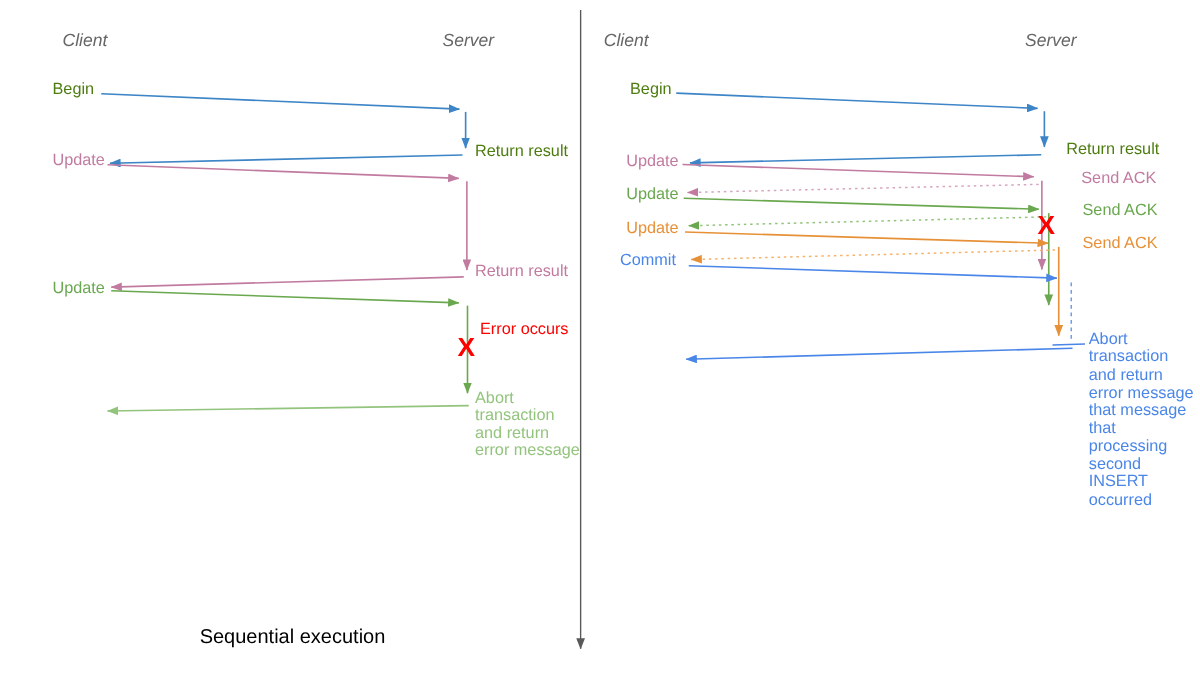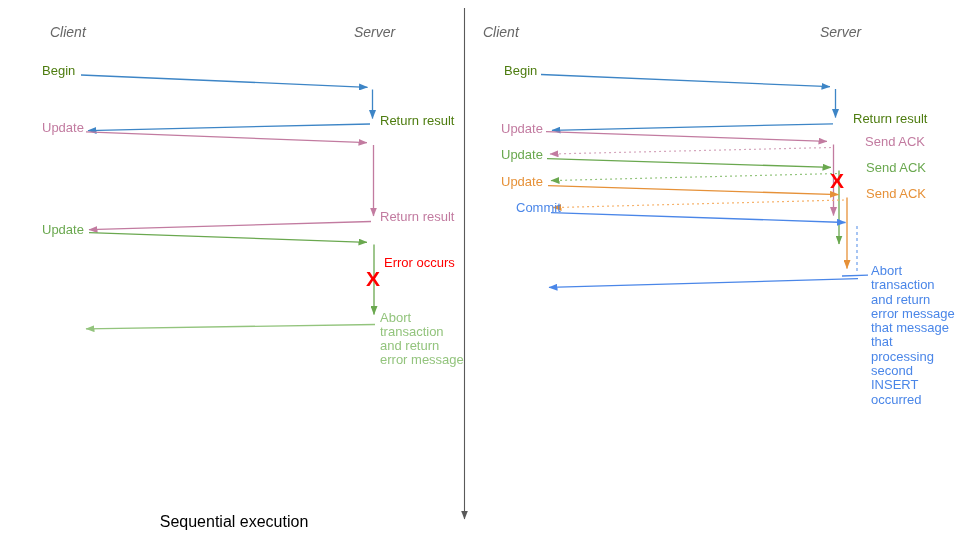--- a/index.html
+++ b/index.html
@@ -3,21 +3,21 @@
 <meta charset="utf-8">
 <style>
   html,body { margin:0; padding:0; background:#ffffff; }
   .canvas {
     position:relative; width:960px; height:540px; background:#ffffff;
     overflow:hidden; font-family:"Liberation Sans", sans-serif;
   }
   svg.layer { position:absolute; left:0; top:0; }
   .lbl { position:absolute; font-size:13px; line-height:14px; white-space:nowrap; }
   .hdr { font-size:14px; font-style:italic; color:#666666; }
-  .cap { font-size:16px; color:#000000; text-align:center; white-space:nowrap;margin-top:12px; }
+  .cap { font-size:16px; color:#000000; text-align:center; white-space:nowrap; }
   .xmark { font-size:21px; line-height:1; font-weight:bold; }
   .ablock { position:absolute; font-size:13px; white-space:nowrap; }
   .ablock-l { line-height:14px; }
   .ablock-r { line-height:14.3px; }
   .c-blue   { color:#4d7c0f; }
   .c-blue2  { color:#4a86e8; }
   .c-pink   { color:#c27ba0; }
   .c-green  { color:#6aa84f; }
   .c-lgreen { color:#93c47d; }
   .c-orange { color:#e69138; }
@@ -118,21 +118,21 @@
   <div class="lbl hdr" style="left:483px; top:25px;">Client</div>
   <div class="lbl hdr" style="left:820px; top:25px;">Server</div>
   <div class="lbl c-blue" style="left:504px; top:64px;">Begin</div>
   <div class="lbl c-blue" style="left:853px; top:112px;">Return result</div>
   <div class="lbl c-pink" style="left:501px; top:122px;">Update</div>
   <div class="lbl c-pink" style="left:865px; top:135px;">Send ACK</div>
   <div class="lbl c-green" style="left:501px; top:148px;">Update</div>
   <div class="lbl c-green" style="left:866px; top:161px;">Send ACK</div>
   <div class="lbl c-orange" style="left:501px; top:175px;">Update</div>
   <div class="lbl c-orange" style="left:866px; top:187px;">Send ACK</div>
-  <div class="lbl c-blue2" style="left:516px; top:201px;">Commit</div>
+  <div class="lbl c-blue2" style="left:496px; top:201px;">Commit</div>
   <div class="lbl xmark c-red" style="left:830px; top:170px;">X</div>
   <div class="ablock ablock-r c-blue2" style="left:871px; top:264px;">
     <div>Abort</div>
     <div>transaction</div>
     <div>and return</div>
     <div>error message</div>
     <div>that message</div>
     <div>that</div>
     <div>processing</div>
     <div>second</div>

